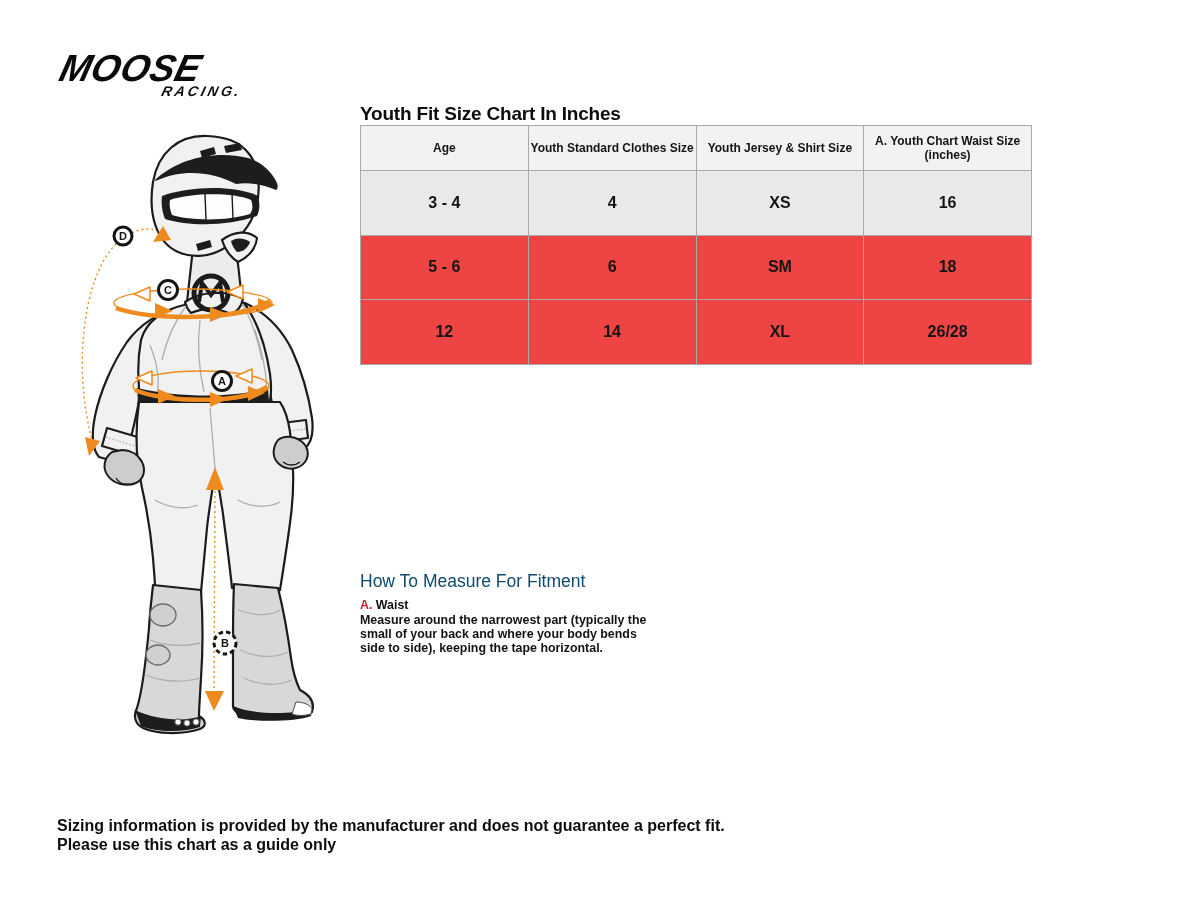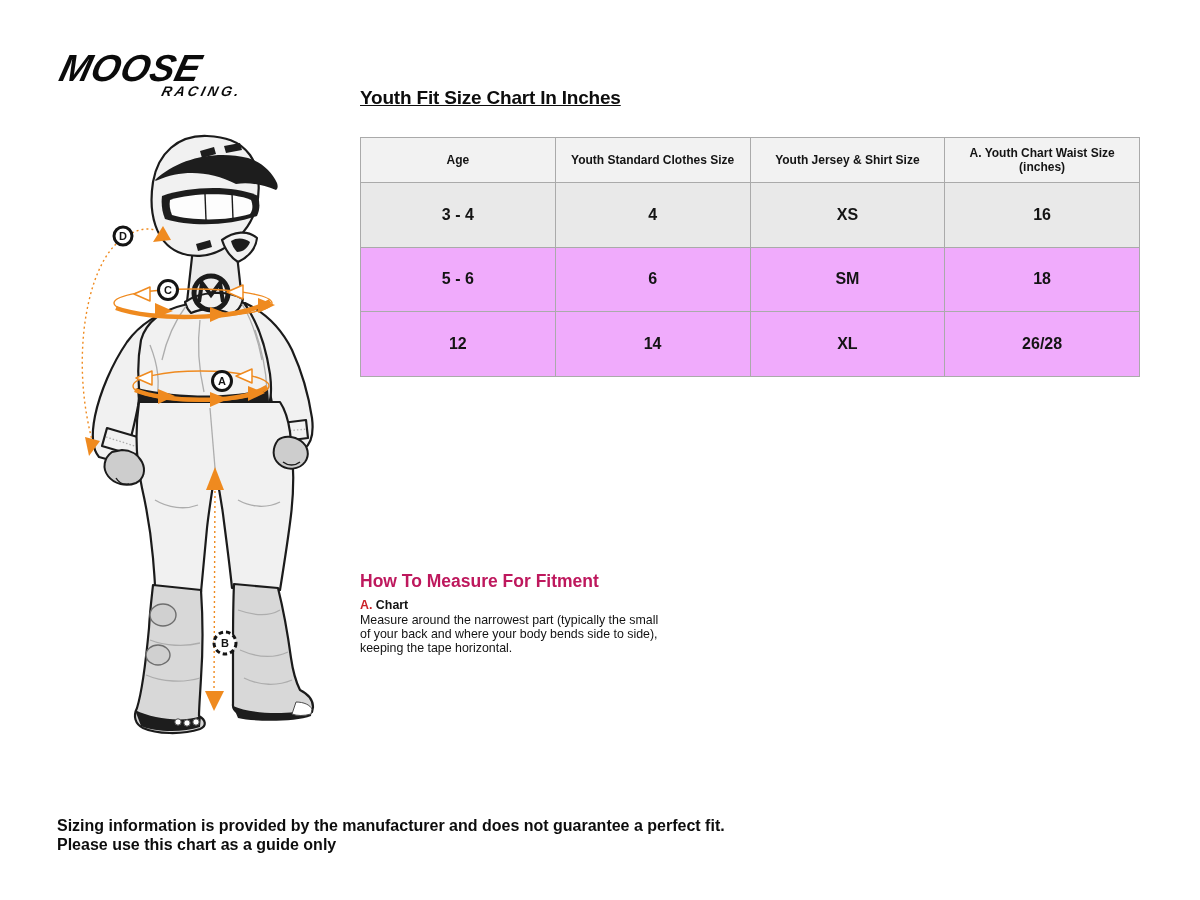--- a/index.html
+++ b/index.html
@@ -15,39 +15,39 @@
   .page{position:absolute;inset:0;background:#fff;}
 
   
   .logo{position:absolute;left:56px;top:50px;width:186px;}
   .logo-main{font-size:37px;font-weight:900;font-style:italic;line-height:1;
              letter-spacing:0.5px;color:#0b0b0b;transform:skewX(-14deg) scaleY(1.02);
              transform-origin:left bottom;}
   .logo-sub{font-size:14px;font-weight:900;font-style:italic;letter-spacing:3px;
             text-align:right;margin-top:-4px;color:#0b0b0b;transform:skewX(-14deg);}
 
-  .chart-title{position:absolute;left:360px;top:87px;margin:0;
-               font-size:19px;font-weight:bold;letter-spacing:-0.2px;color:#0d0d0d;text-decoration:underline;}
-
-  .size-table{position:absolute;left:360px;top:125px;width:780px;
-              border-collapse:collapse;table-layout:fixed;margin-top:12px;}
+  .chart-title{position:absolute;left:360px;top:103px;margin:0;
+               font-size:19px;font-weight:bold;letter-spacing:-0.2px;color:#0d0d0d;}
+
+  .size-table{position:absolute;left:360px;top:125px;width:672px;
+              border-collapse:collapse;table-layout:fixed;}
   .size-table th,.size-table td{border:1px solid var(--tborder);text-align:center;
               vertical-align:middle;font-size:16px;font-weight:bold;color:#141414;
               padding:0;overflow:hidden;}
   .size-table th{height:44px;background:var(--thead-bg);font-size:12px;}
-  .size-table td{height:63.5px;background:#f0abfc;}
+  .size-table td{height:63.5px;background:#ef4444;}
   .size-table tr.alt td{background:var(--row-alt);}
 
   .measure-heading{position:absolute;left:360px;top:571px;margin:0;
-                   font-size:17.5px;font-weight:bold;color:#be185d;}
+                   font-size:17.5px;font-weight:normal;color:#0c4a6e;}
   .measure-item{position:absolute;left:360px;top:598px;width:302px;
                 font-size:12.4px;line-height:1.13;}
   .measure-title{font-weight:bold;}
   .measure-letter{color:var(--red);}
-  .measure-desc{margin:1px 0 0 0;font-weight:normal;color:#131313;}
+  .measure-desc{margin:1px 0 0 0;font-weight:bold;color:#131313;}
 
   .footer{position:absolute;left:57px;top:816px;font-size:16px;font-weight:bold;
           line-height:1.2;color:#0d0d0d;}
 
   
   .rider{position:absolute;left:60px;top:130px;width:290px;height:610px;}
   .ink{fill:#f1f1f1;stroke:#1b1b1b;stroke-width:2.2;stroke-linejoin:round;}
   .ink-mid{fill:#ececec;stroke:#1b1b1b;stroke-width:2.2;stroke-linejoin:round;}
   .dark{fill:#1d1d1d;stroke:none;}
   .gray-part{fill:#d8d8d8;stroke:#1b1b1b;stroke-width:2.2;stroke-linejoin:round;}
@@ -236,21 +236,21 @@
           <td>26/28</td>
         </tr>
       </tbody>
   </table>
 
   <h2 class="measure-heading">How To Measure For Fitment</h2>
 
   <div class="measure-item">
     <div class="measure-title">
       <span class="measure-letter">A.</span>
-      <span>Chart</span>
+      <span>Waist</span>
     </div>
     <p class="measure-desc">Measure around the narrowest part (typically the small of your back and where your body bends side to side), keeping the tape horizontal.</p>
   </div>
 
   <div class="footer">
     <div>Sizing information is provided by the manufacturer and does not guarantee a perfect fit.</div>
     <div>Please use this chart as a guide only</div>
   </div>
 
 </div>

